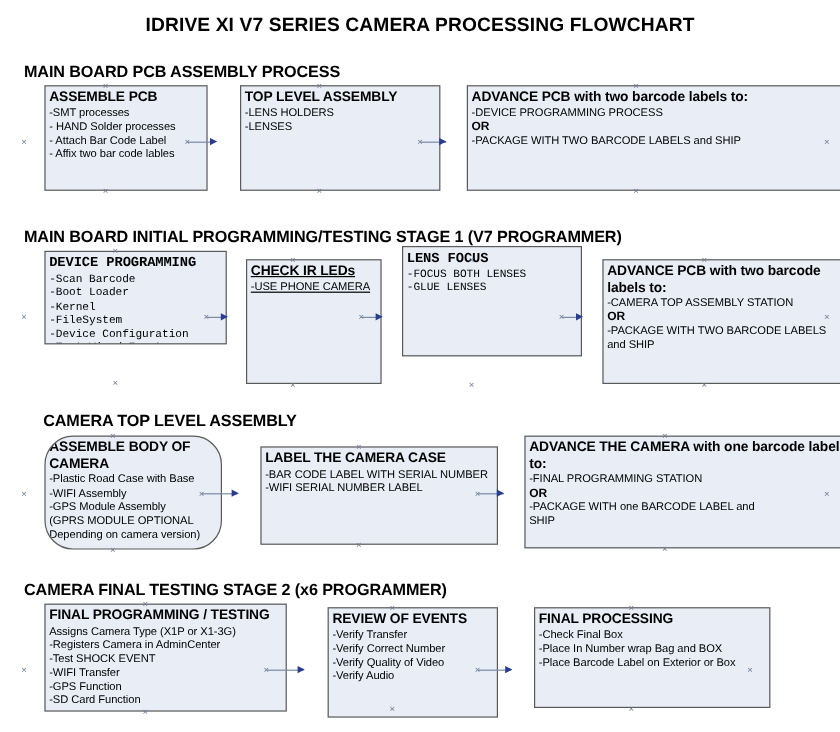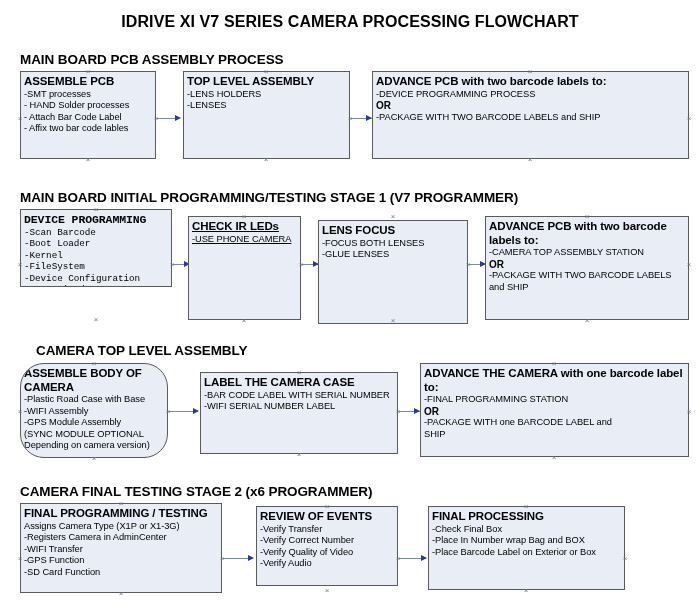--- a/index.html
+++ b/index.html
@@ -41,20 +41,21 @@
     letter-spacing: -0.1px;
     white-space: nowrap;
   }
   
   .node {
     position: absolute;
     box-sizing: border-box;
     background: #e8edf6;
     border: 1.3px solid #5a5a5a;
     overflow: hidden;
+    margin-left: 17px;
   }
   .node .body {
     padding: 3px 2px 2px 3px;
   }
   .node .title {
     font-size: 11.5px;
     font-weight: bold;
     line-height: 13.5px;
     letter-spacing: -0.1px;
   }
@@ -181,21 +182,21 @@
       <div class="line">-USE PHONE CAMERA</div>
     </div>
   </div>
   <div class="handle" style="left:244px; top:216px;"></div>
   <div class="handle" style="left:244px; top:320px;"></div>
   <div class="handle" style="left:301px; top:264px;"></div>
 
   <div class="conn" style="left:301px; top:264px; width:17px;"></div>
   <div class="arrowhead" style="left:313px; top:260.5px;"></div>
 
-  <div class="node" style="left:318px; top:220px; width:150px; height:104px;">
+  <div class="node" style="left:318px; top:205px; width:150px; height:92px;font-family:Liberation Mono, monospace;">
     <div class="body">
       <div class="title">LENS FOCUS</div>
       <div class="line">-FOCUS BOTH LENSES</div>
       <div class="line">-GLUE LENSES</div>
     </div>
   </div>
   <div class="handle" style="left:393px; top:216px;"></div>
   <div class="handle" style="left:393px; top:320px;"></div>
   <div class="handle" style="left:468px; top:264px;"></div>
 
@@ -215,21 +216,21 @@
   <div class="handle" style="left:689px; top:264px;"></div>
 
   <div class="section-header" style="top:343px;margin-left:16px;">CAMERA TOP LEVEL ASSEMBLY</div>
 
   <div class="node" style="left:20px; top:363px; width:148px; height:95px;border-radius:24px;">
     <div class="body">
       <div class="title wrap">ASSEMBLE BODY OF CAMERA</div>
       <div class="line">-Plastic Road Case with Base</div>
       <div class="line">-WIFI Assembly</div>
       <div class="line">-GPS Module Assembly</div>
-      <div class="line">(SYNC MODULE OPTIONAL</div>
+      <div class="line">(GPRS MODULE OPTIONAL</div>
       <div class="line">Depending on camera version)</div>
     </div>
   </div>
   <div class="handle" style="left:94px; top:363px;"></div>
   <div class="handle" style="left:94px; top:458px;"></div>
   <div class="handle" style="left:20px; top:411px;"></div>
   <div class="handle" style="left:168px; top:411px;"></div>
 
   <div class="conn" style="left:168px; top:411px; width:30px;"></div>
   <div class="arrowhead" style="left:193px; top:407.5px;"></div>
@@ -260,34 +261,35 @@
   <div class="handle" style="left:554px; top:457px;"></div>
   <div class="handle" style="left:689px; top:411px;"></div>
 
   <div class="section-header" style="top:484px;">CAMERA FINAL TESTING STAGE 2 (x6 PROGRAMMER)</div>
 
   <div class="node" style="left:20px; top:503px; width:202px; height:90px;">
     <div class="body">
       <div class="title">FINAL PROGRAMMING / TESTING</div>
       <div class="line">Assigns Camera Type (X1P or X1-3G)</div>
       <div class="line">-Registers Camera in AdminCenter</div>
+      <div class="line">-Test SHOCK EVENT</div>
       <div class="line">-WIFI Transfer</div>
       <div class="line">-GPS Function</div>
       <div class="line">-SD Card Function</div>
     </div>
   </div>
   <div class="handle" style="left:121px; top:503px;"></div>
   <div class="handle" style="left:121px; top:593px;"></div>
   <div class="handle" style="left:20px; top:558px;"></div>
   <div class="handle" style="left:222px; top:558px;"></div>
 
   <div class="conn" style="left:222px; top:558px; width:31px;"></div>
   <div class="arrowhead" style="left:248px; top:554.5px;"></div>
 
-  <div class="node" style="left:256px; top:506px; width:142px; height:80px;">
+  <div class="node" style="left:256px; top:506px; width:142px; height:92px;">
     <div class="body">
       <div class="title">REVIEW OF EVENTS</div>
       <div class="line">-Verify Transfer</div>
       <div class="line">-Verify Correct Number</div>
       <div class="line">-Verify Quality of Video</div>
       <div class="line">-Verify Audio</div>
     </div>
   </div>
   <div class="handle" style="left:327px; top:506px;"></div>
   <div class="handle" style="left:327px; top:590px;"></div>

